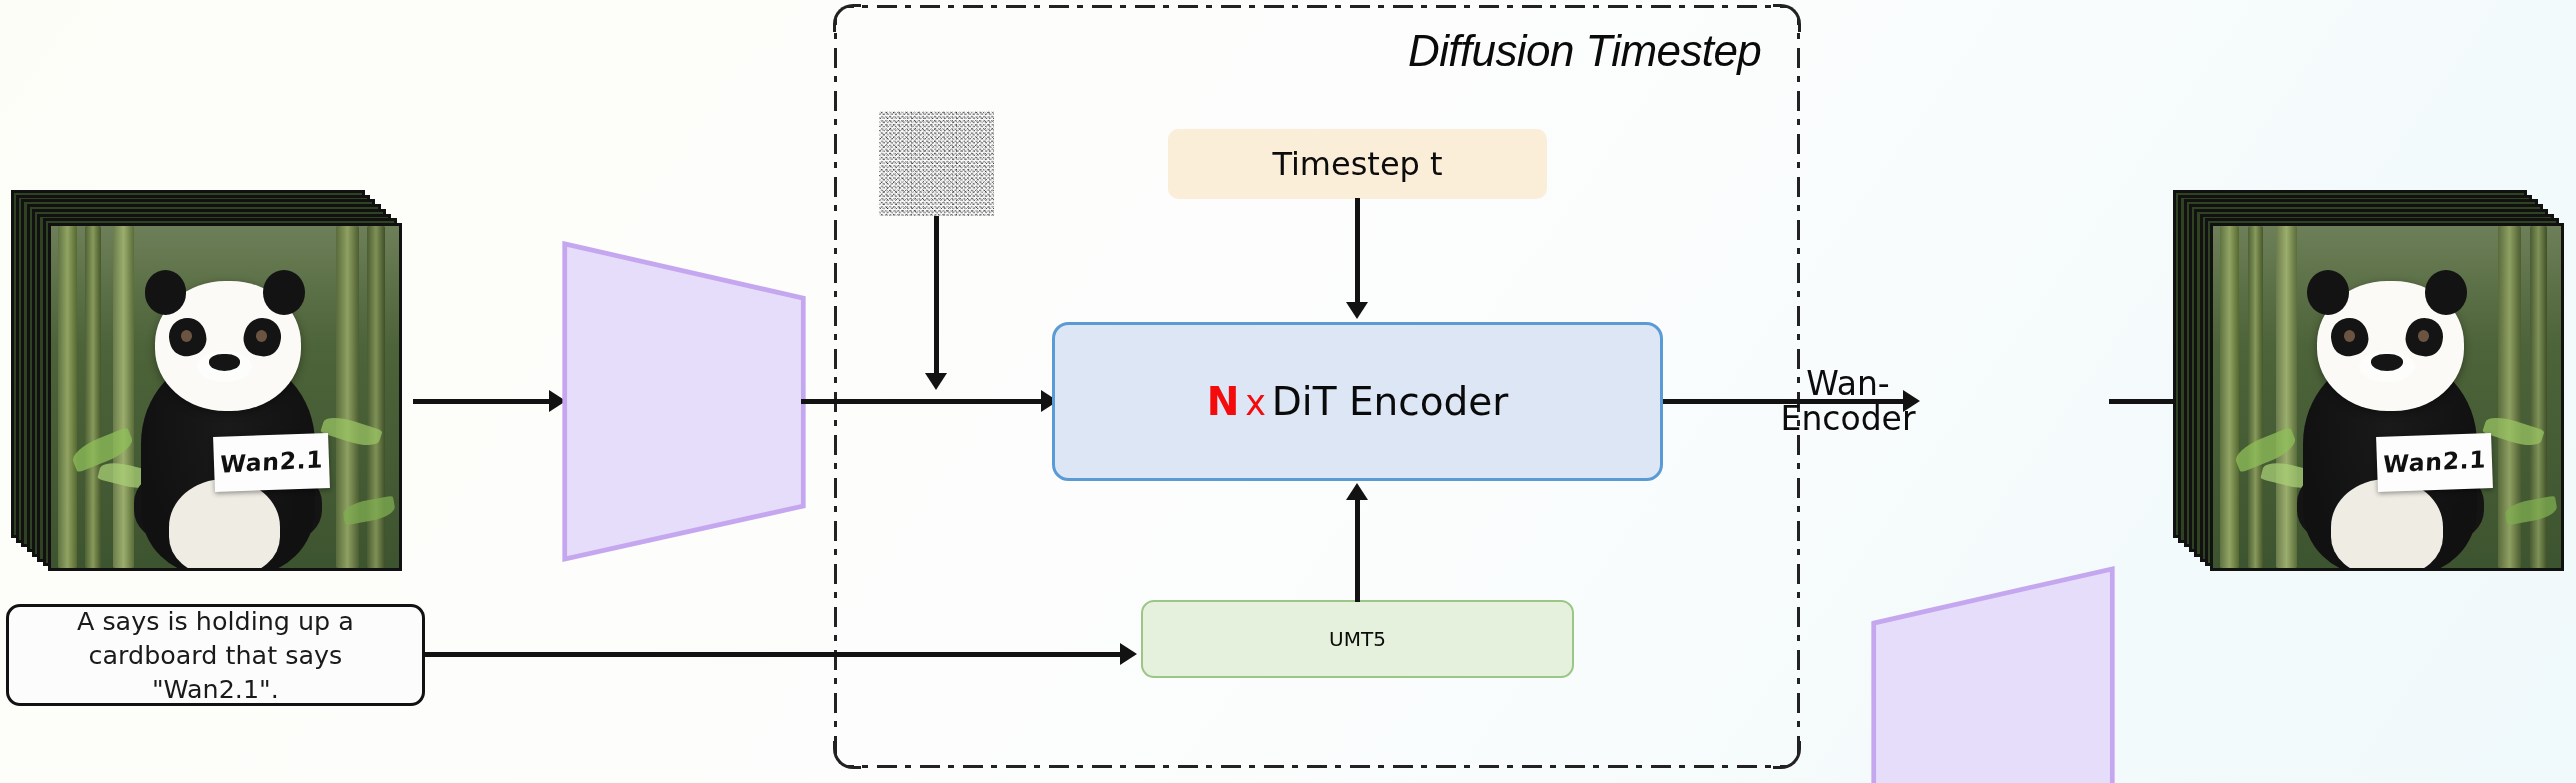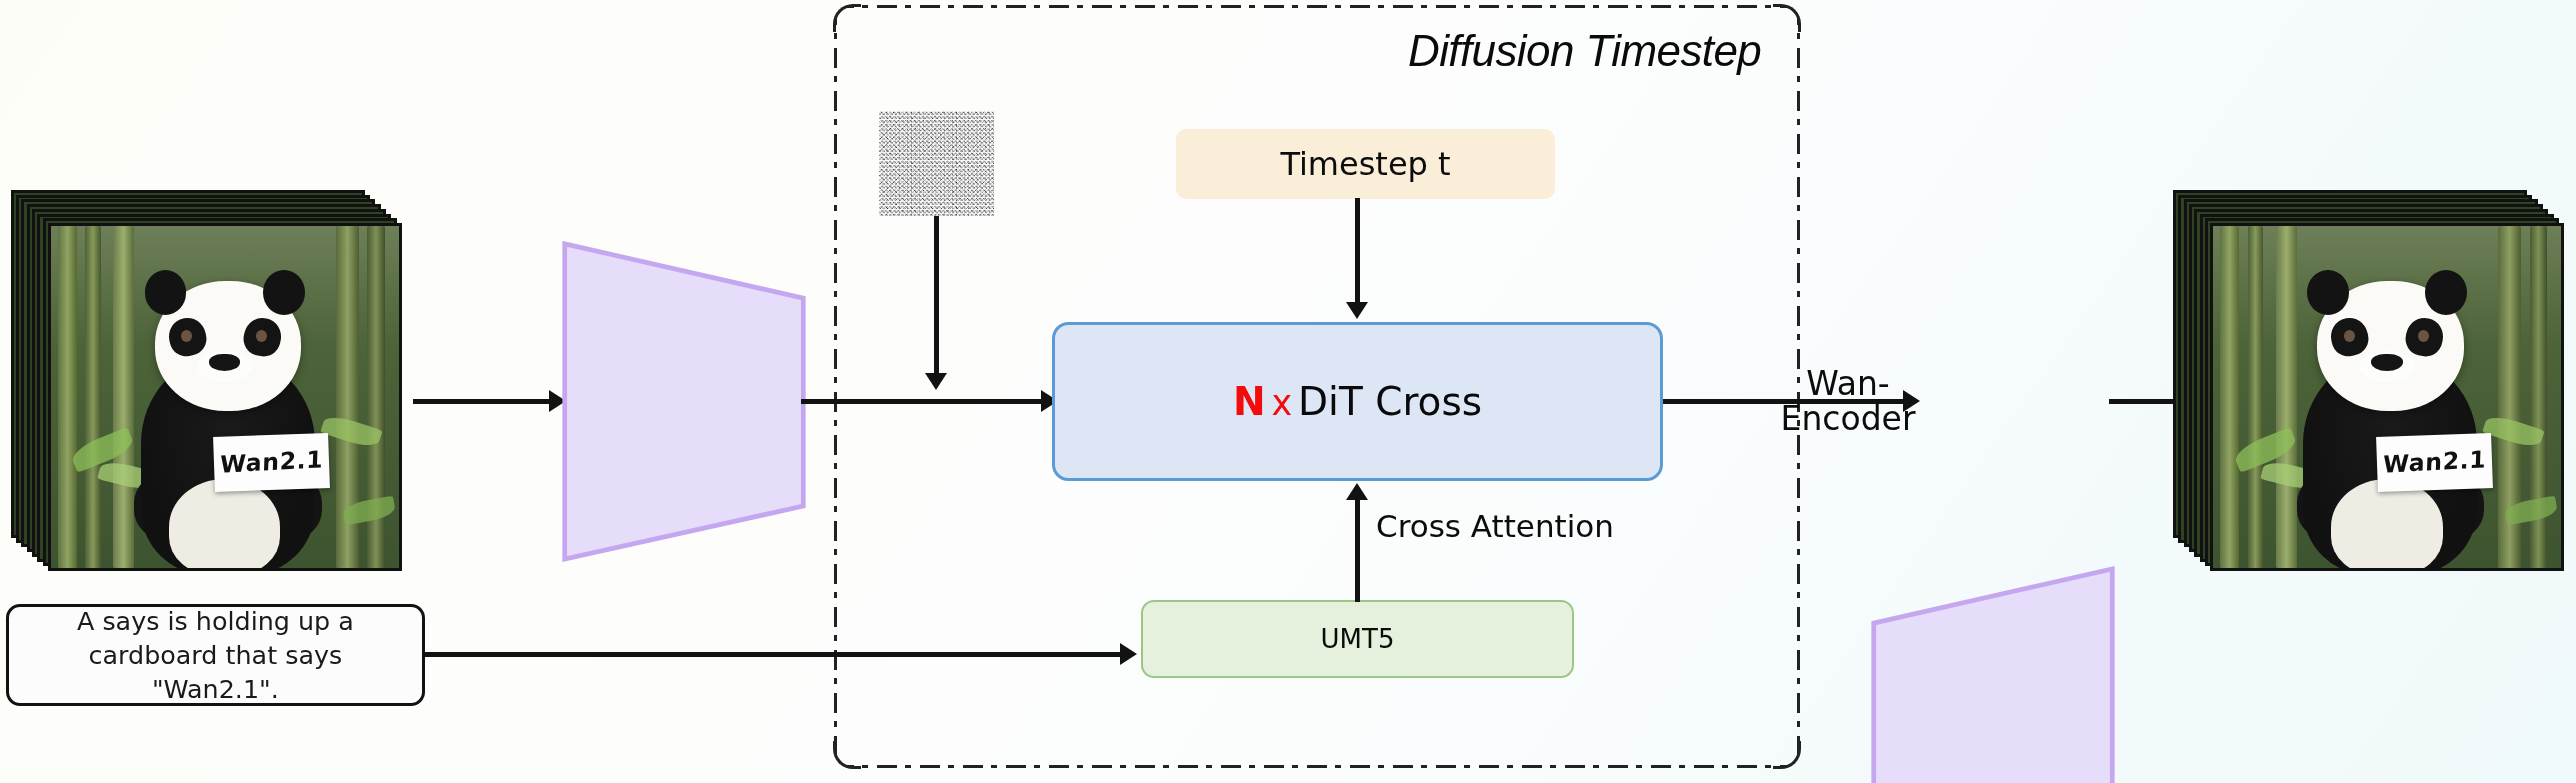--- a/index.html
+++ b/index.html
@@ -91,28 +91,28 @@
   .rbox{display:flex;align-items:center;justify-content:center;box-sizing:border-box;}
   .dit-box{
     left:1052px;top:322px;width:611px;height:159px;
     background:#dce6f5;border:3px solid #5b9bd5;border-radius:16.5px;
   }
   .dit-text{font-size:39px;color:#0a0a0a;font-family:"DejaVu Sans",sans-serif;white-space:nowrap;}
   .dit-n{color:#f40b0b;font-weight:700;}
   .dit-x{color:#f40b0b;font-weight:400;font-size:35px;padding:0 5.9px;}
   .ts-box{
     left:1168px;top:129px;width:379px;height:70px;
-    background:#faeed9;border:none;border-radius:10.6px;margin-left:8px;
+    background:#faeed9;border:none;border-radius:10.6px;
   }
   .ts-text{font-size:32px;color:#0c0c0c;}
   .umt5-box{
     left:1141px;top:600px;width:433px;height:78px;
     background:#e5f1dd;border:2.4px solid #9bc686;border-radius:13px;
   }
-  .umt5-text{font-size:26px;color:#0c0c0c;}
+  .umt5-text{font-size:20px;color:#0c0c0c;}
   .prompt-box{
     left:5.9px;top:604px;width:419px;height:102px;
     background:#fcfcfc;border:3.5px solid #121212;border-radius:14px;
     flex-direction:column;
   }
   .prompt-text{font-size:25.4px;color:#1a1a1a;text-align:center;line-height:1.35;padding:0 14px;}
 
   
   .noise{
     left:879px;top:111px;width:115px;height:105px;
@@ -214,33 +214,32 @@
   <div class="abs ahead-d" style="left:925px;top:373px;"></div>
 
   <div class="abs rbox ts-box">
     <span class="ts-text">Timestep t</span>
   </div>
   <div class="abs vline" style="left:1355px;top:198px;height:106px;"></div>
   <div class="abs ahead-d" style="left:1346px;top:302px;"></div>
 
   <div class="abs rbox dit-box">
     <span class="dit-text">
-      <span class="dit-n">N</span><span class="dit-x">x</span><span>DiT Cross</span>
+      <span class="dit-n">N</span><span class="dit-x">x</span><span>DiT Encoder</span>
     </span>
   </div>
 
   <div class="abs hline" style="left:1663px;top:399px;width:243px;"></div>
   <div class="abs ahead-r" style="left:1903px;top:390px;"></div>
 
   <div class="abs rbox umt5-box">
     <span class="umt5-text">UMT5</span>
   </div>
   <div class="abs vline" style="left:1355px;top:500px;height:102px;"></div>
   <div class="abs ahead-u" style="left:1346px;top:483px;"></div>
-  <div class="abs xattn-label">Cross Attention</div>
 
   <div class="abs rbox prompt-box">
     <div class="prompt-text">
       <span>A says is holding up a</span><br>
       <span>cardboard that says "Wan2.1".</span>
     </div>
   </div>
   <div class="abs hline" style="left:425px;top:652px;width:698px;"></div>
   <div class="abs ahead-r" style="left:1120px;top:643px;"></div>
 

